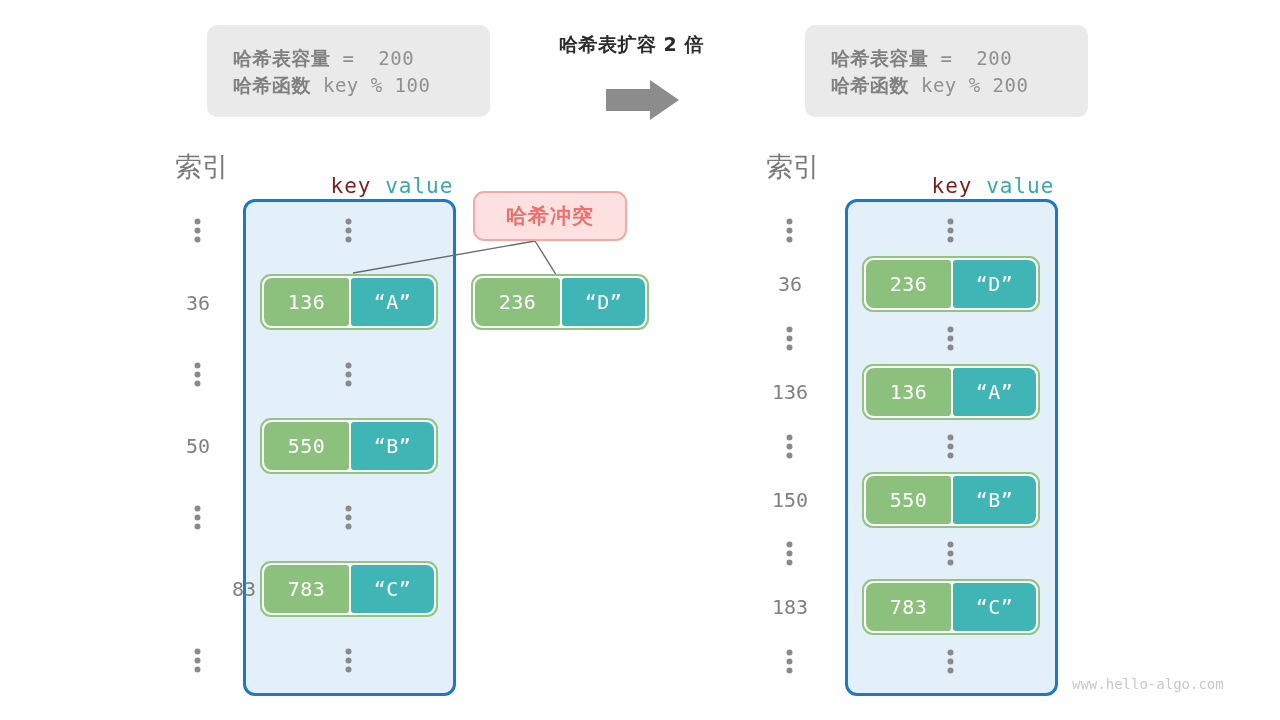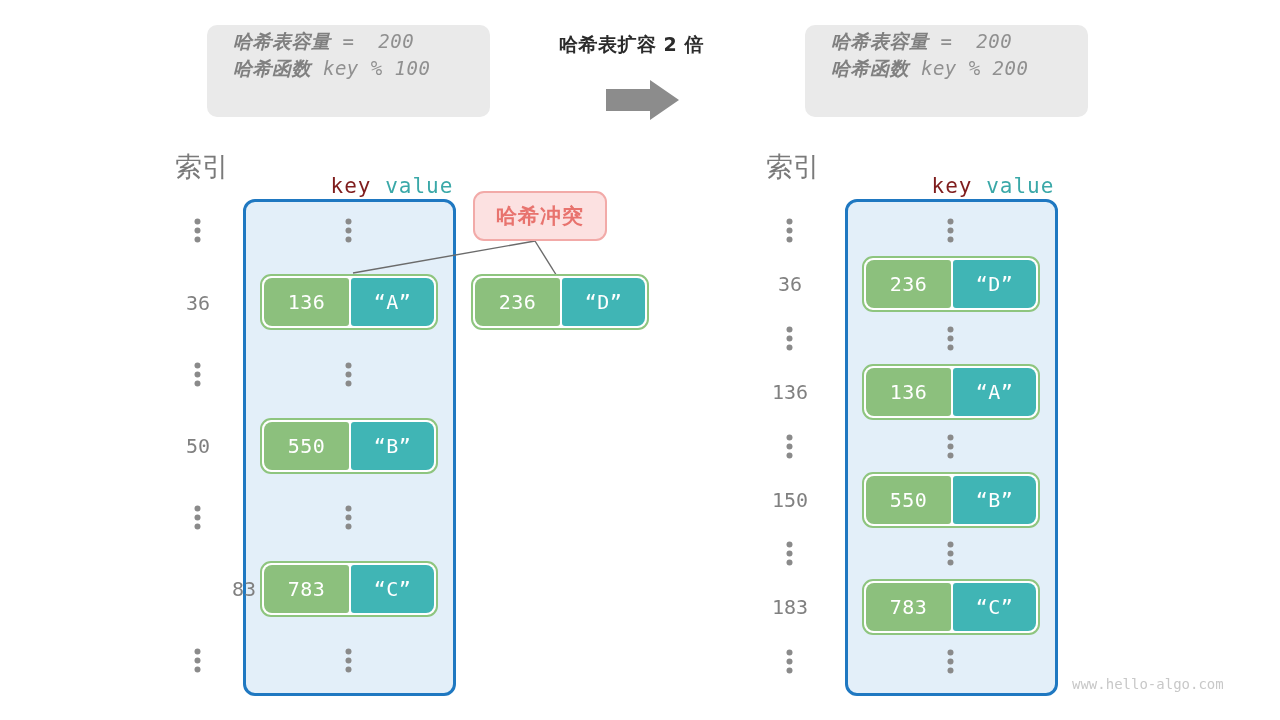--- a/index.html
+++ b/index.html
@@ -15,22 +15,21 @@
     font-family: "DejaVu Sans", "Liberation Sans", sans-serif;
     overflow: hidden;
   }
 
   
   .info-box {
     position: absolute;
     background: #eaeaea;
     border-radius: 10px;
     box-sizing: border-box;
-    padding: 3px 26px;
-    font-style: italic;
+    padding: 20px 26px;
   }
   .info-line {
     display: flex;
     align-items: baseline;
     white-space: pre;
     line-height: 1.42;
   }
   .info-label {
     font-family: "DejaVu Sans", "Liberation Sans", sans-serif;
     font-weight: bold;
@@ -234,21 +233,21 @@
   </div>
 
   <div class="bucket" style="left:243px; top:199px; width:213px; height:497px;"></div>
   <div class="bucket" style="left:845px; top:199px; width:213px; height:497px;"></div>
 
   <svg class="connectors">
     <polyline points="353,273 535,241" fill="none" stroke="#6b6b6b" stroke-width="1.4"></polyline>
     <polyline points="535,241 560,281" fill="none" stroke="#6b6b6b" stroke-width="1.4"></polyline>
   </svg>
 
-  <div class="badge" style="left:473px; top:191px; width:134px; height:50px;">
+  <div class="badge" style="left:473px; top:191px; width:154px; height:50px;">
     <span>哈希冲突</span>
   </div>
 
   <div class="pair" style="left:560px; top:302px;">
     <div class="cell key">236</div>
     <div class="cell val">“D”</div>
   </div>
 
   <div class="vdots" style="left:198px; top:231px;">
       <i></i>

